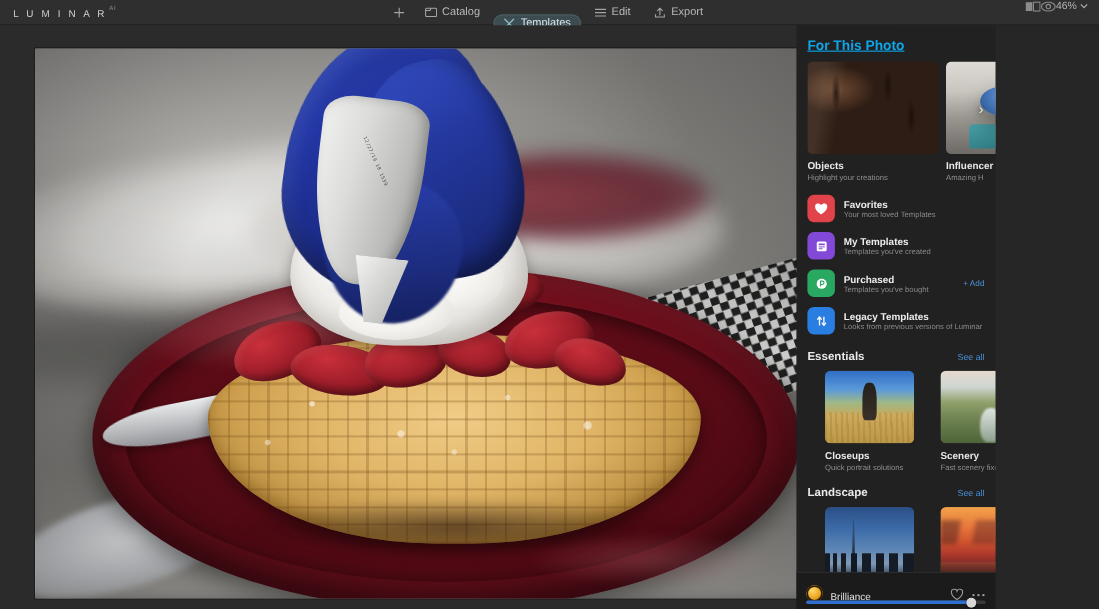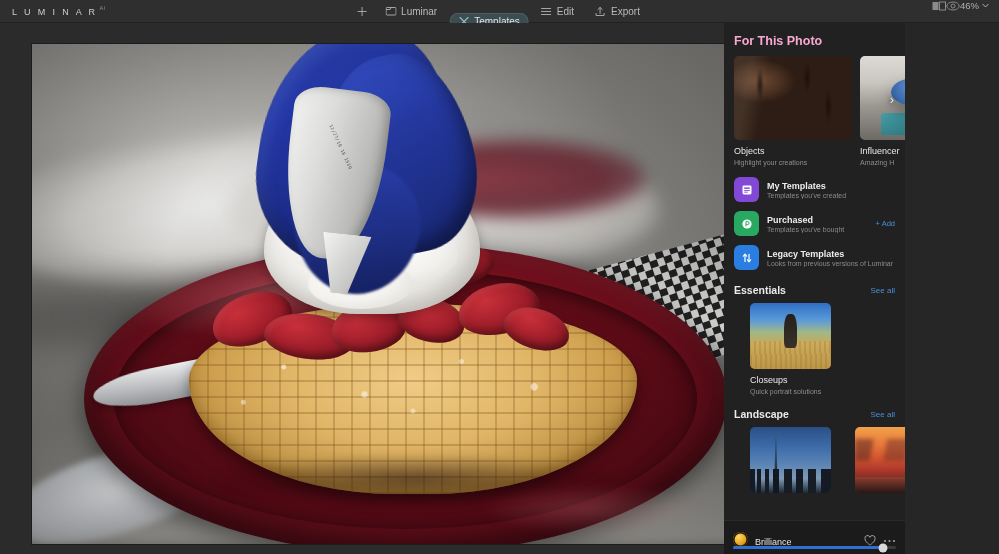--- a/index.html
+++ b/index.html
@@ -272,39 +272,40 @@
     background: radial-gradient(ellipse at 50% 45%, rgba(0,0,0,0) 45%, rgba(0,0,0,.28) 100%);
   }
 
   
   .panel {
     position: absolute; top: 23px; right: 0; width: 181px; height: 531px;
     background: #212121; overflow: hidden;
   }
   .panel-scroll { position: absolute; inset: 0 0 34px 0; overflow: hidden; }
   .panel-h {
-    font-size: 12.5px; font-weight: bold; color: #f9a8d4;
+    font-size: 12.5px; font-weight: bold; color: #0ea5e9;
     padding: 11px 0 8px 10px;
+    text-decoration: underline;
   }
   .sec-head {
     display: flex; align-items: center; justify-content: space-between;
     padding: 12px 10px 7px 10px;
   }
   .sec-title { font-size: 10.5px; font-weight: bold; color: #eaeaea; }
   .see-all { font-size: 8px; color: #4a90d9; cursor: default; text-align: center; }
 
   .card-row { display: flex; gap: 8px; padding: 0 0 0 10px; position: relative; }
   .card { width: 118px; flex: 0 0 auto; }
   .card.sm { width: 81px; margin-left: 16px; }
   .thumb {
     width: 100%; height: 84px; border-radius: 5px; overflow: hidden;
     position: relative; background: #333;
   }
   .card.sm .thumb { height: 66px; }
-  .card-t { font-size: 9px; font-weight: normal; color: #e8e8e8; margin-top: 6px; }
+  .card-t { font-size: 9px; font-weight: bold; color: #e8e8e8; margin-top: 6px; }
   .card-s { font-size: 7px; color: #8e8e8e; margin-top: 2px; line-height: 9px; }
 
   .thumb-beans {
     position: absolute; inset: 0;
     background:
       radial-gradient(ellipse 30% 26% at 22% 30%, #6d4a33 0%, #4a3021 60%, #2e1d14 100%),
       radial-gradient(ellipse 28% 24% at 62% 22%, #6b4832 0%, #452e20 65%, #2a1a12 100%),
       radial-gradient(ellipse 30% 26% at 80% 58%, #7a5339 0%, #4e3423 60%, #2d1c13 100%),
       radial-gradient(ellipse 32% 28% at 38% 70%, #5d3f2c 0%, #3b271a 65%, #241610 100%),
       radial-gradient(ellipse 26% 22% at 8% 74%, #6a4830 0%, #3d2819 70%, #221510 100%),
@@ -460,21 +461,21 @@
         </span>
       </div>
 
       <div class="tool">
         <span class="ic">
           <svg width="11" height="10" viewBox="0 0 11 10">
               <rect x="0.5" y="1.5" width="10" height="7.5" rx="1" stroke="#b9b9b9" fill="none" stroke-width="1"></rect>
               <path d="M0.5 3.5h4l1-2" stroke="#b9b9b9" fill="none" stroke-width="1"></path>
             </svg>
         </span>
-        <span>Luminar</span>
+        <span>Catalog</span>
       </div>
 
       <div class="tool active">
         <span class="ic">
           <svg width="11" height="11" viewBox="0 0 11 11">
               <path d="M1.5 1.5l8 8M9.5 1.5l-8 8" stroke="#9fd3dd" stroke-width="1.1" fill="none" stroke-linecap="round"></path>
               <circle cx="2" cy="9" r="1.2" fill="#9fd3dd"></circle>
               <circle cx="9" cy="9" r="1.2" fill="#9fd3dd"></circle>
             </svg>
         </span>
@@ -601,20 +602,31 @@
             <div class="thumb-infl"></div>
           </div>
           <div class="card-t">Influencer</div>
           <div class="card-s">Amazing H</div>
         </div>
         <div class="chev-right">›</div>
       </div>
 
       <div class="list">
 
+        <div class="li">
+          <div class="li-ic" style="background:#e0434a">
+            <svg width="13" height="12" viewBox="0 0 13 12">
+                <path d="M6.5 11S1 7.6 1 4.2A2.9 2.9 0 0 1 6.5 2.6 2.9 2.9 0 0 1 12 4.2C12 7.6 6.5 11 6.5 11z" fill="#fff"></path>
+              </svg>
+          </div>
+          <div class="li-txt">
+            <div class="li-t">Favorites</div>
+            <div class="li-s">Your most loved Templates</div>
+          </div>
+        </div>
 
         <div class="li">
           <div class="li-ic" style="background:#8249d6">
             <svg width="12" height="12" viewBox="0 0 12 12">
                 <rect x="1.5" y="1.5" width="9" height="9" rx="1.4" fill="#fff"></rect>
                 <rect x="3.2" y="3.4" width="5.6" height="1.5" fill="#8249d6"></rect>
                 <rect x="3.2" y="6" width="5.6" height="0.9" fill="#8249d6"></rect>
                 <rect x="3.2" y="7.7" width="3.6" height="0.9" fill="#8249d6"></rect>
               </svg>
           </div>
@@ -658,20 +670,27 @@
         <span class="see-all">See all</span>
       </div>
       <div class="card-row">
         <div class="card sm">
           <div class="thumb">
             <div class="thumb-closeup"></div>
           </div>
           <div class="card-t">Closeups</div>
           <div class="card-s">Quick portrait solutions</div>
         </div>
+        <div class="card sm">
+          <div class="thumb">
+            <div class="thumb-scenery"></div>
+          </div>
+          <div class="card-t">Scenery</div>
+          <div class="card-s">Fast scenery fixes</div>
+        </div>
       </div>
 
       <div class="sec-head">
         <span class="sec-title">Landscape</span>
         <span class="see-all">See all</span>
       </div>
       <div class="card-row">
         <div class="card sm">
           <div class="thumb">
             <div class="thumb-city"></div>

